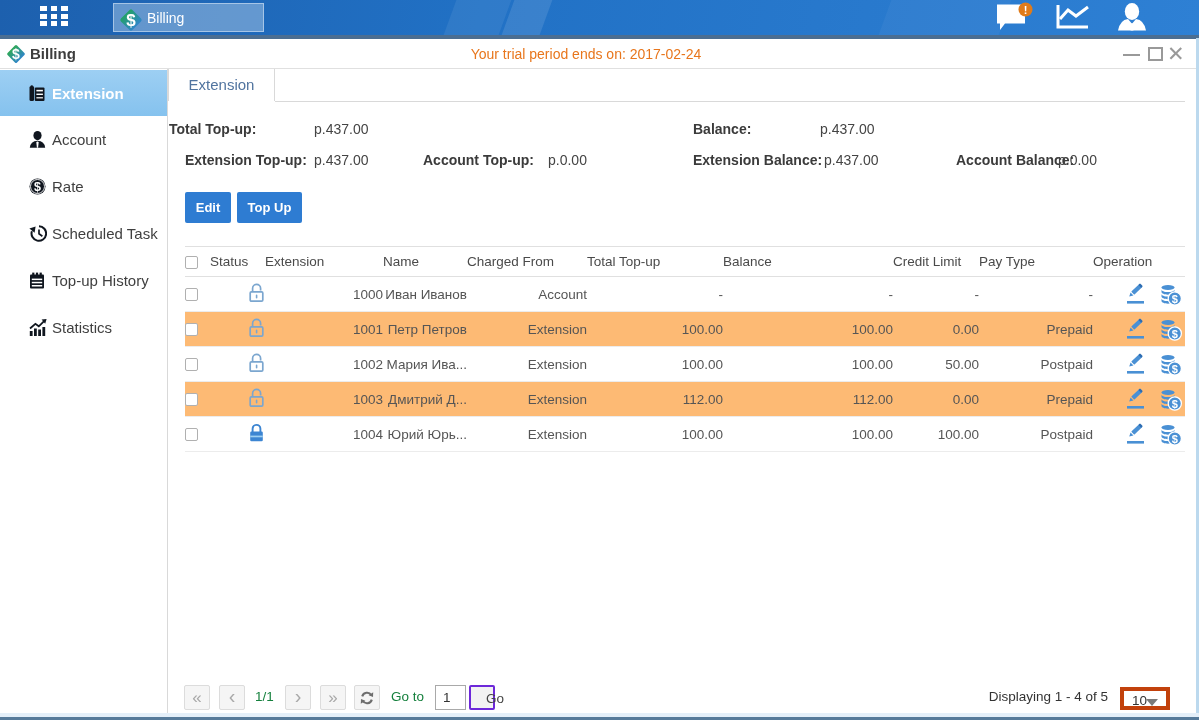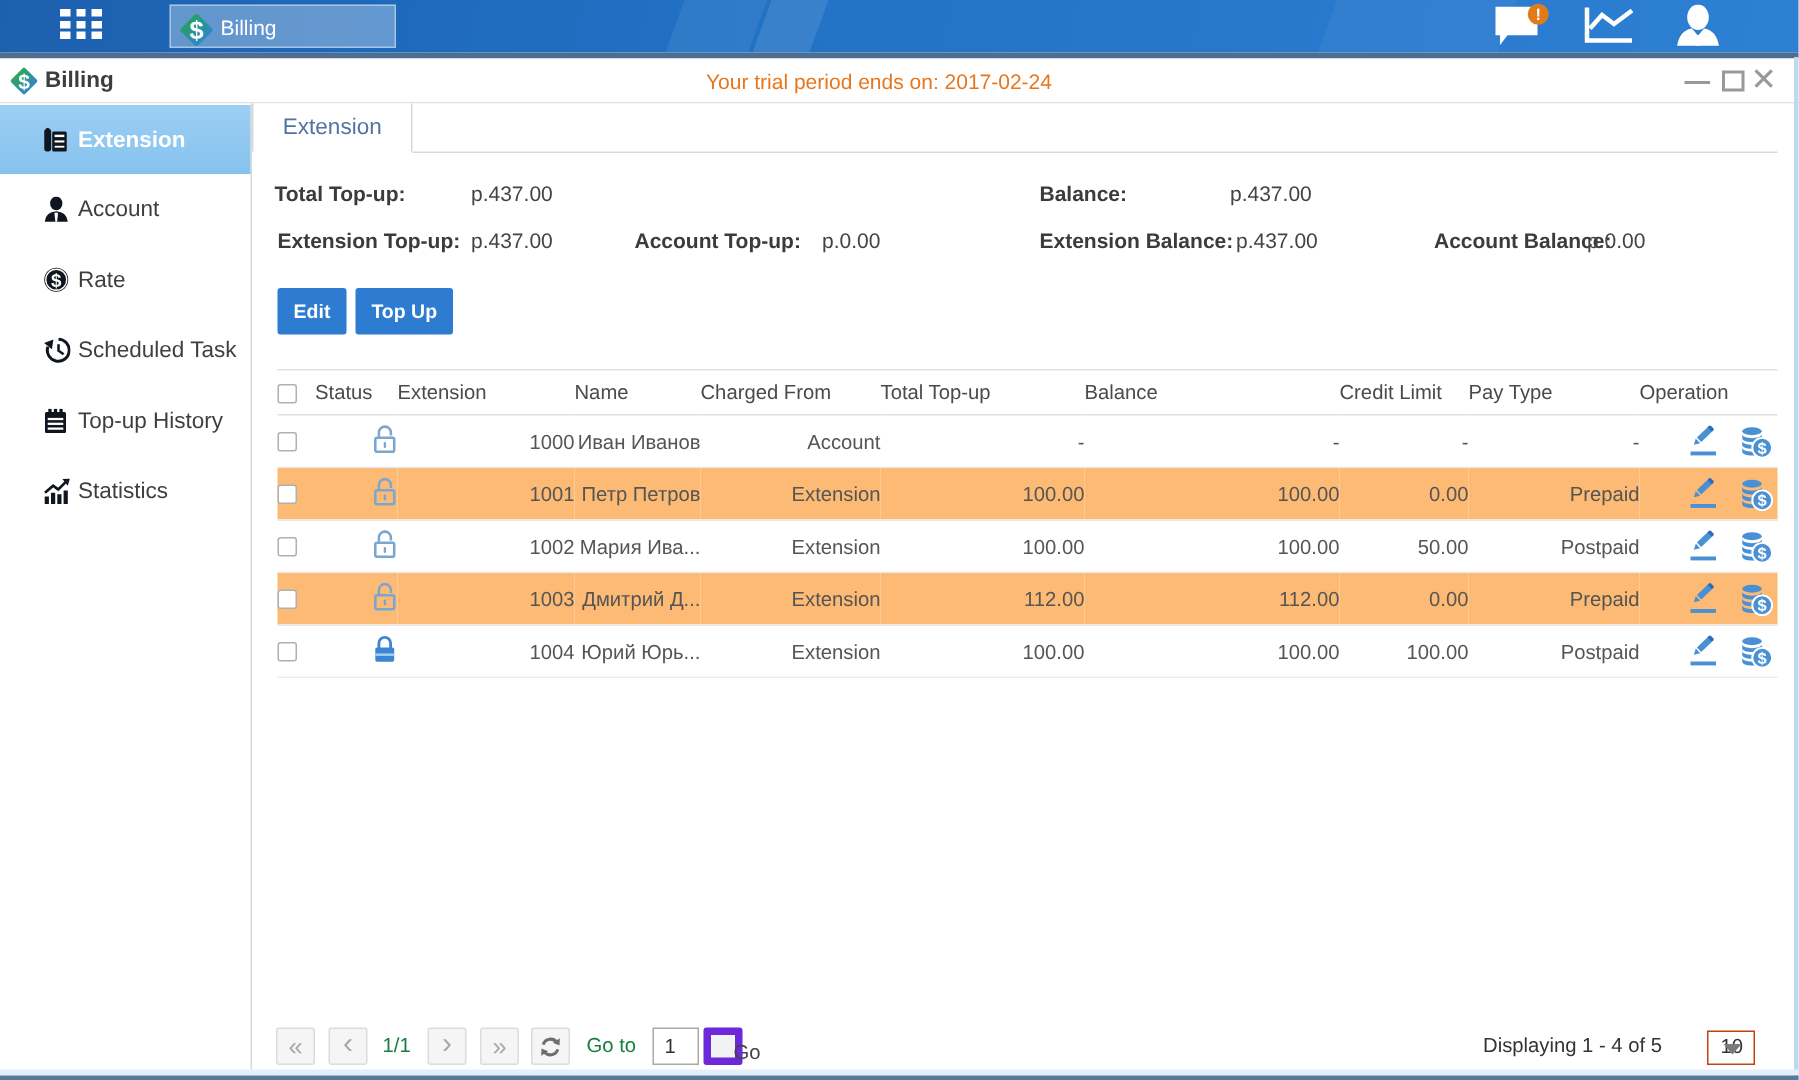--- a/index.html
+++ b/index.html
@@ -52,24 +52,24 @@
 #tbl th:first-child, #tbl td:first-child { text-align:left; }
 .cb { display:inline-block; width:13px; height:13px; border:1px solid #b0b0b0; border-radius:2px; background:#fff; vertical-align:middle; }
 .icsvg { vertical-align:middle; }
 
 #pager { position:absolute; left:0px; top:616px; width:1028px; height:28px; }
 .pbtn { position:absolute; top:0; width:26px; height:25px; background:#f5f5f5; border:1px solid #dcdcdc; border-radius:2px;
   color:#a8a8a8; text-align:center; line-height:23px; font-size:17px; }
 .ptext { position:absolute; top:4px; font-size:13.5px; color:#15803d; }
 #goto-input { position:absolute; left:267px; top:0; width:31px; height:25px; border:1px solid #a9a9a9; font-size:13.5px; color:#333;
   text-align:left; padding-left:7px; line-height:23px; background:#fff; }
-#gobtn { position:absolute; left:301px; top:0; width:26px; height:25px; background:#f2f2f2; border:5px solid #6d28d9; border-radius:2px;
+#gobtn { position:absolute; left:301px; top:0; width:26px; height:25px; background:#f2f2f2; border:2px solid #6d28d9; border-radius:2px;
   color:#444; text-align:center; line-height:23px; font-size:13.5px;padding-left:15px; }
 #disp { position:absolute; right:88px; top:4px; font-size:13.5px; color:#333; }
-#psize { position:absolute; right:26px; top:2px; width:32px; height:23px; border:1px solid #c2410c; background:#fff; }
+#psize { position:absolute; right:26px; top:2px; width:50px; height:23px; border:4px solid #c2410c; background:#fff; }
 #psize .n { position:absolute; left:8px; top:2px; font-size:13.5px; color:#333; }
 #psize .tri { position:absolute; right:8px; top:8px; width:0; height:0; border-left:6px solid transparent; border-right:6px solid transparent; border-top:7px solid #7a7a7a; }
 
 #frame-r { position:absolute; right:0; top:38px; width:3px; height:682px; background:#bcd9ee; }
 #frame-b1 { position:absolute; left:0; top:713px; width:1199px; height:4px; background:#e4eff9; }
 #frame-b2 { position:absolute; left:0; top:717px; width:1199px; height:3px; background:#567a9a; }
 </style>
 </head>
 <body>
 <div id="topbar">
@@ -197,21 +197,21 @@
     </svg>
     <span class="lab">Statistics</span>
     </div>
 </div>
 
 <div id="content">
   <div id="tabrow">
       <div id="tab1">Extension</div>
     </div>
   <div id="tabline"></div>
-  <div class="slabel" style="left:15px; top:52px;">Total Top-up:</div>
+  <div class="slabel" style="left:1px; top:52px;">Total Top-up:</div>
   <div class="sval" style="left:146px; top:52px;">p.437.00</div>
   <div class="slabel" style="left:525px; top:52px;">Balance:</div>
   <div class="sval" style="left:652px; top:52px;">p.437.00</div>
   <div class="slabel" style="left:17px; top:83px;">Extension Top-up:</div>
   <div class="sval" style="left:146px; top:83px;">p.437.00</div>
   <div class="slabel" style="left:255px; top:83px;">Account Top-up:</div>
   <div class="sval" style="left:380px; top:83px;">p.0.00</div>
   <div class="slabel" style="left:525px; top:83px;">Extension Balance:</div>
   <div class="sval" style="left:656px; top:83px;">p.437.00</div>
   <div class="slabel" style="left:788px; top:83px;">Account Balance:</div>

